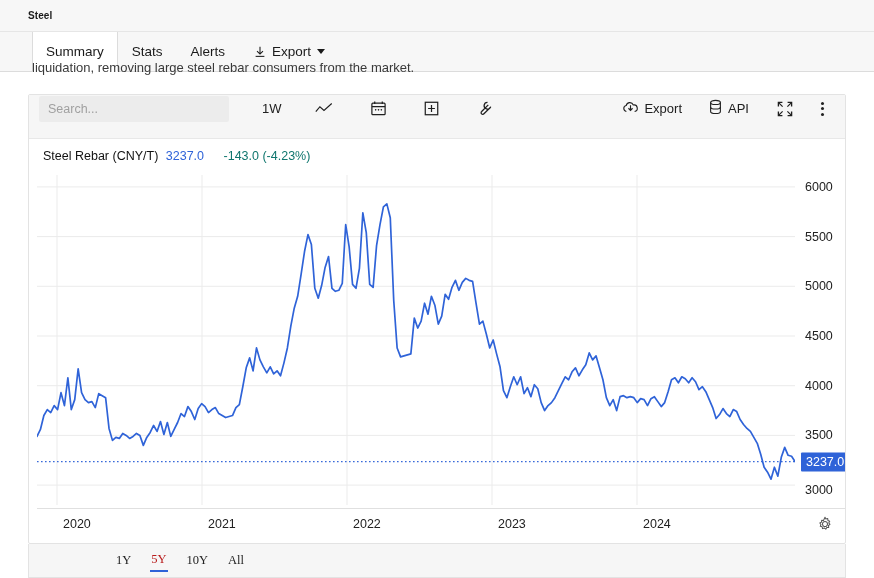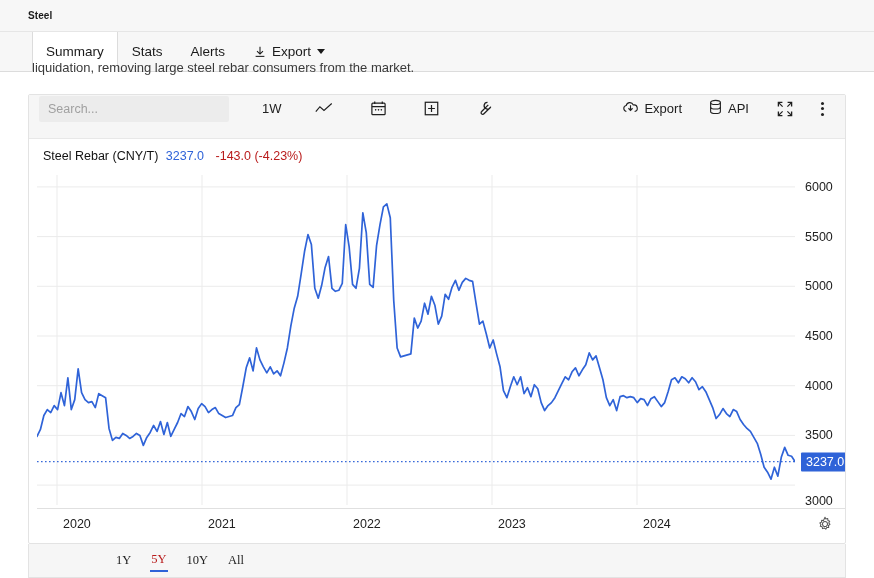--- a/index.html
+++ b/index.html
@@ -98,21 +98,21 @@
   .kebab { display: flex; flex-direction: column; gap: 2.5px; align-items: center; }
   .kebab i { width: 3px; height: 3px; background: #222; border-radius: 50%; display: block; }
 
   
   .chart-title {
     padding: 10px 0 0 14px;
     font-size: 12.5px; white-space: nowrap;
   }
   .ct-name  { color: #111; }
   .ct-price { color: #2f63d8; margin-left: 4px; }
-  .ct-chg   { color: #b91c1c; margin-left: 8px; }
+  .ct-chg   { color: #0f766e; margin-left: 16px; }
 
   
   .plot-wrap { position: relative; width: 818px; height: 375px; }
   .plot {
     position: absolute; left: 8px; top: 12px;
     width: 758px; height: 330px;
   }
   .yaxis {
     position: absolute; left: 770px; top: 12px;
     width: 48px; height: 330px;
@@ -299,21 +299,21 @@
           <line x1="0" y1="286.6" x2="758" y2="286.6" stroke="#2f63d8" stroke-width="1.1" stroke-dasharray="1.6 2.4" opacity="0.95"></line>
         </svg>
 
       <div class="yaxis" id="yaxis">
           <div class="ylabel" style="top:11.9px">6000</div>
           <div class="ylabel" style="top:61.6px">5500</div>
           <div class="ylabel" style="top:111.3px">5000</div>
           <div class="ylabel" style="top:161.0px">4500</div>
           <div class="ylabel" style="top:210.7px">4000</div>
           <div class="ylabel" style="top:260.4px">3500</div>
-          <div class="ylabel" style="top:326px">3000</div>
+          <div class="ylabel" style="top:315px">3000</div>
           <div class="ybadge" style="top:286.6px">3237.0</div>
         </div>
 
       <div class="xaxis-band">
         <div id="xlabels">
             <div class="xlabel" style="left:26px">2020</div>
             <div class="xlabel" style="left:171px">2021</div>
             <div class="xlabel" style="left:316px">2022</div>
             <div class="xlabel" style="left:461px">2023</div>
             <div class="xlabel" style="left:606px">2024</div>

